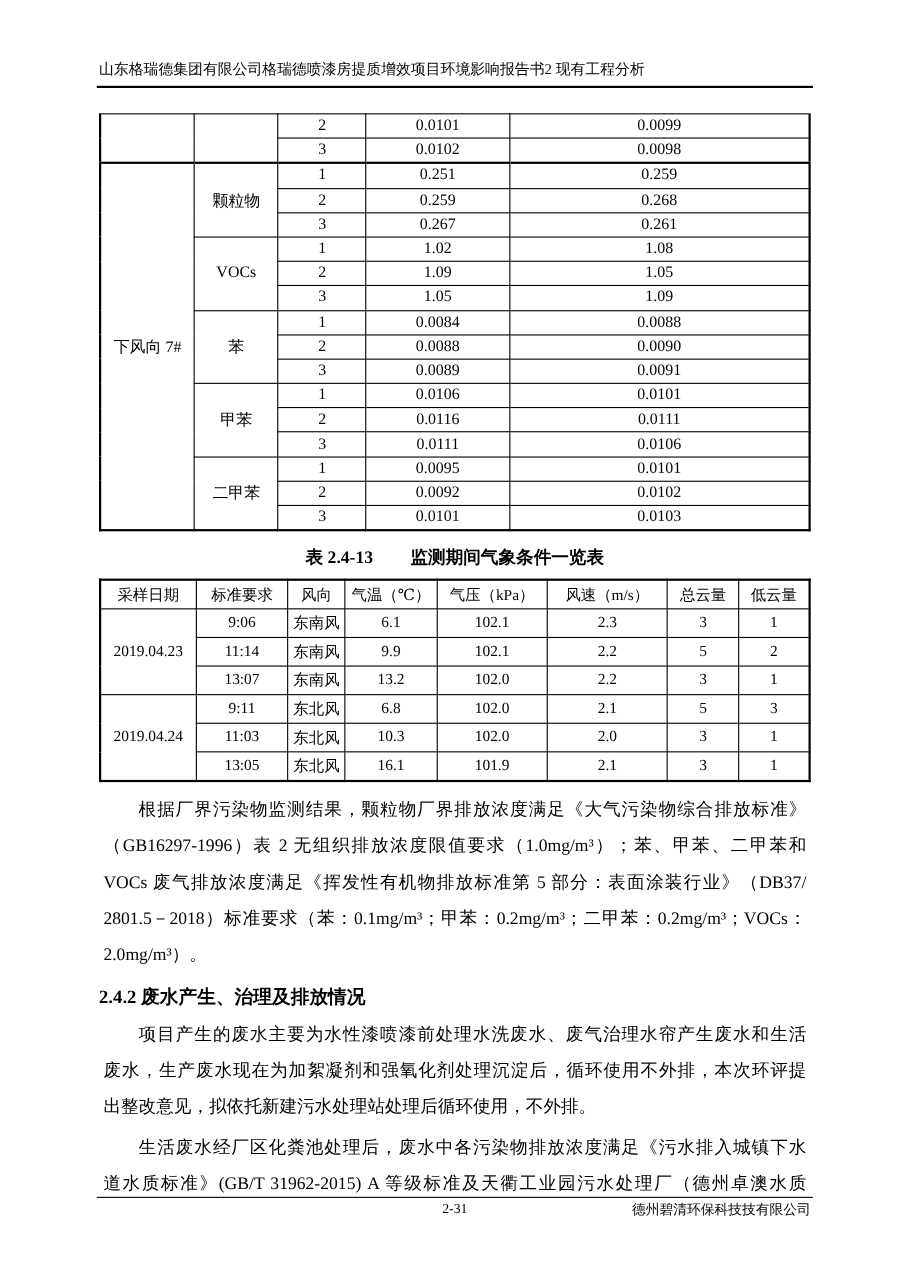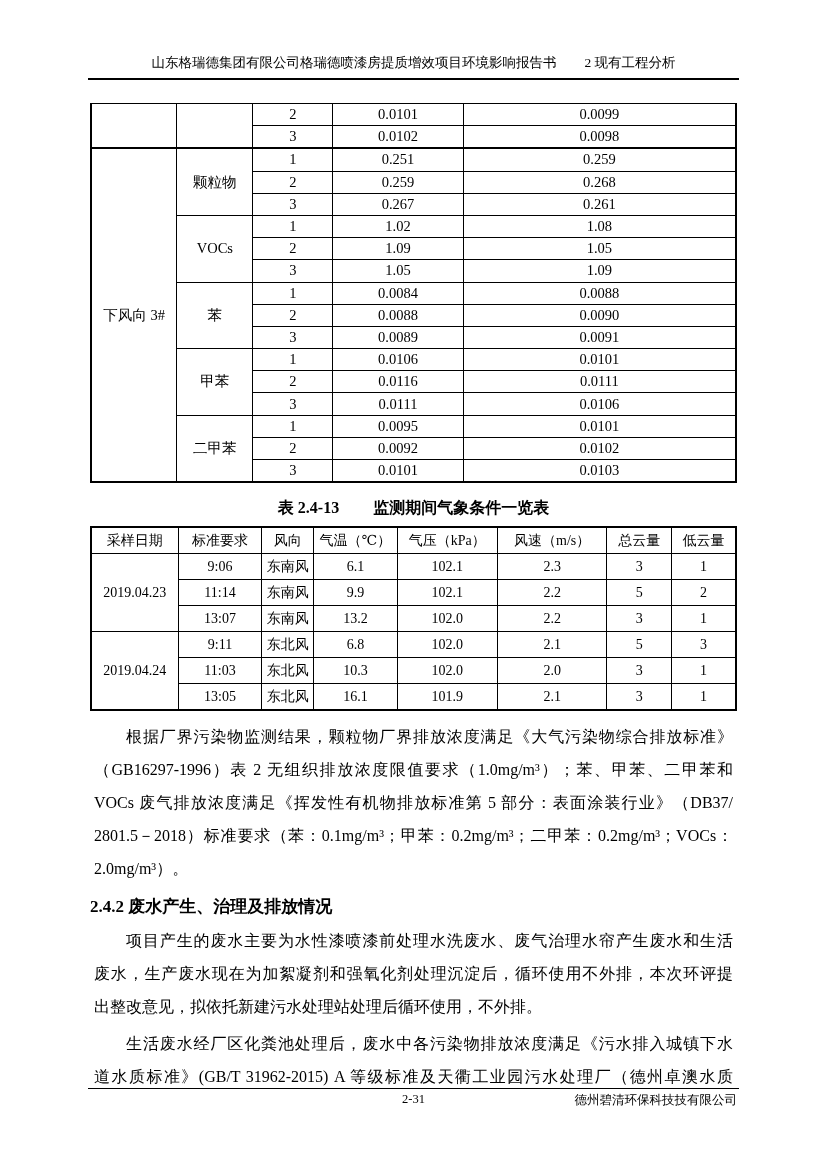--- a/index.html
+++ b/index.html
@@ -1,21 +1,21 @@
 <!DOCTYPE html>
 <html><head>
 <meta charset="utf-8">
 <style>
   html,body{margin:0;padding:0;background:#ffffff;}
   .page{
     position:relative;width:827px;height:1169px;background:#ffffff;overflow:hidden;
     font-family:"Liberation Serif","DejaVu Serif",serif;color:#000;
   }
   
-  .hdr{position:absolute;top:54px;left:90px;width:647px;display:flex;justify-content:center;font-size:13.5px;gap:28px;}
+  .hdr{position:absolute;top:54px;left:90px;width:647px;display:flex;justify-content:flex-start;font-size:13.5px;}
   .hdr-rule{position:absolute;top:78px;left:88px;width:651px;border-top:2px solid #000;}
   
   .content{position:absolute;top:103px;left:90px;width:647px;}
   table{border-collapse:collapse;width:100%;table-layout:fixed;}
   td,th{border:1px solid #000;text-align:center;vertical-align:middle;padding:0;overflow:hidden;white-space:nowrap;}
   
   .ptable{border:2px solid #000;border-top:1px solid #000;}
   .ptable td{height:21.2px;font-size:14.5px;}
   .ptable .c-pol,.ptable .c-site{font-size:14.5px;}
   .bt{border-top:2px solid #000;}
@@ -67,21 +67,21 @@
             <td>2</td>
             <td>0.0101</td>
             <td>0.0099</td>
           </tr>
           <tr>
             <td>3</td>
             <td>0.0102</td>
             <td>0.0098</td>
           </tr>
           <tr>
-            <td rowspan="15" class="c-site bt">下风向 3#</td>
+            <td rowspan="15" class="c-site bt">下风向 7#</td>
             <td rowspan="3" class="c-pol bt">颗粒物</td>
             <td class="bt">1</td>
             <td class="bt">0.251</td>
             <td class="bt">0.259</td>
           </tr>
           <tr>
             <td>2</td>
             <td>0.259</td>
             <td>0.268</td>
           </tr>

